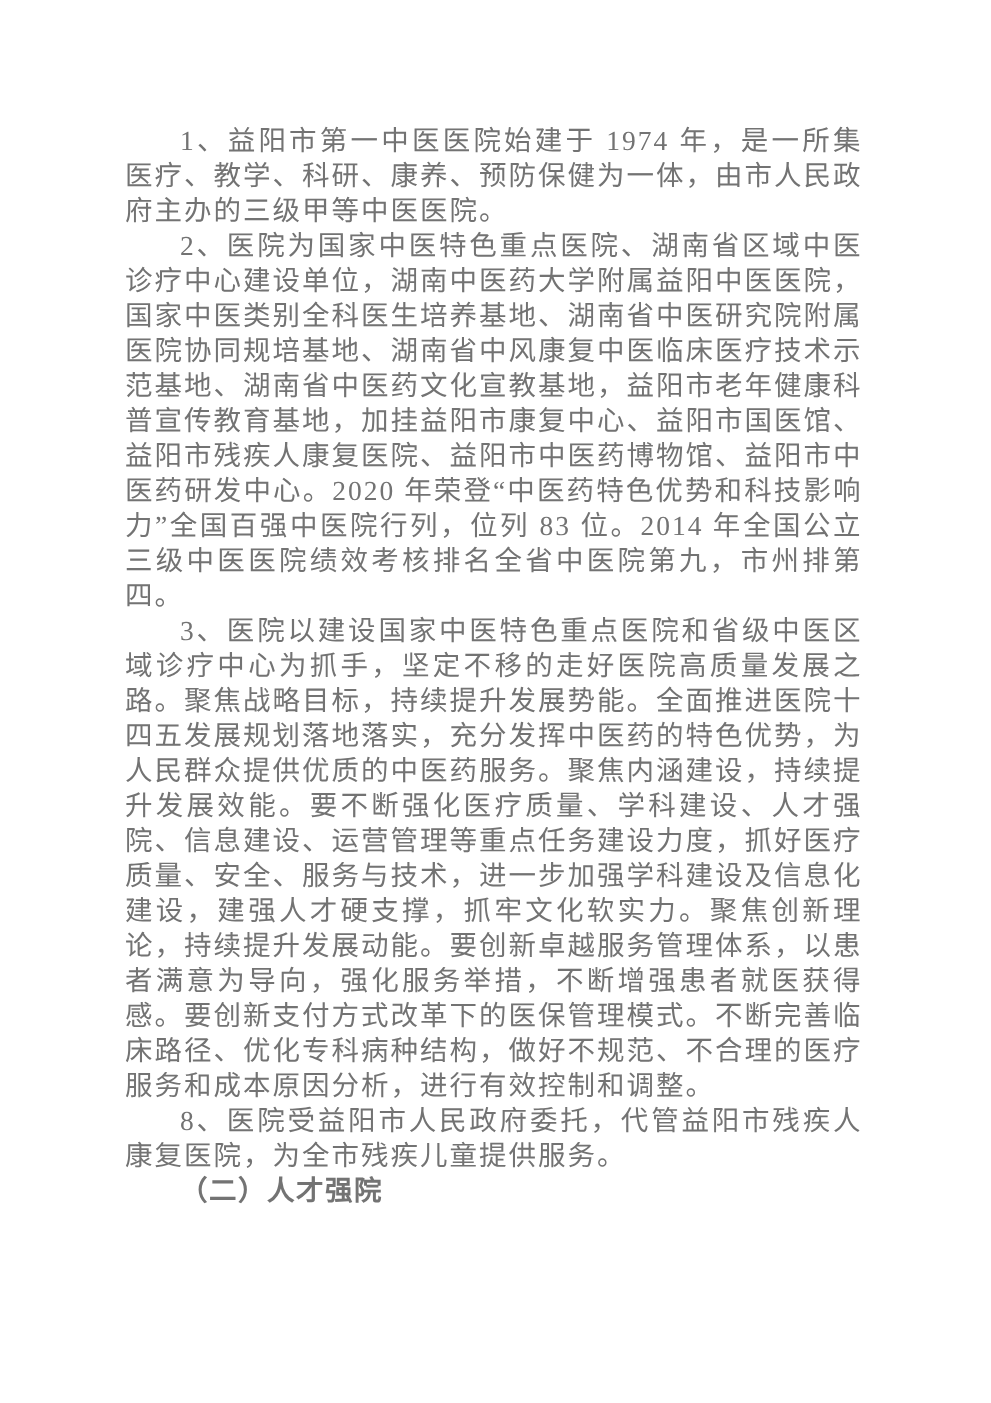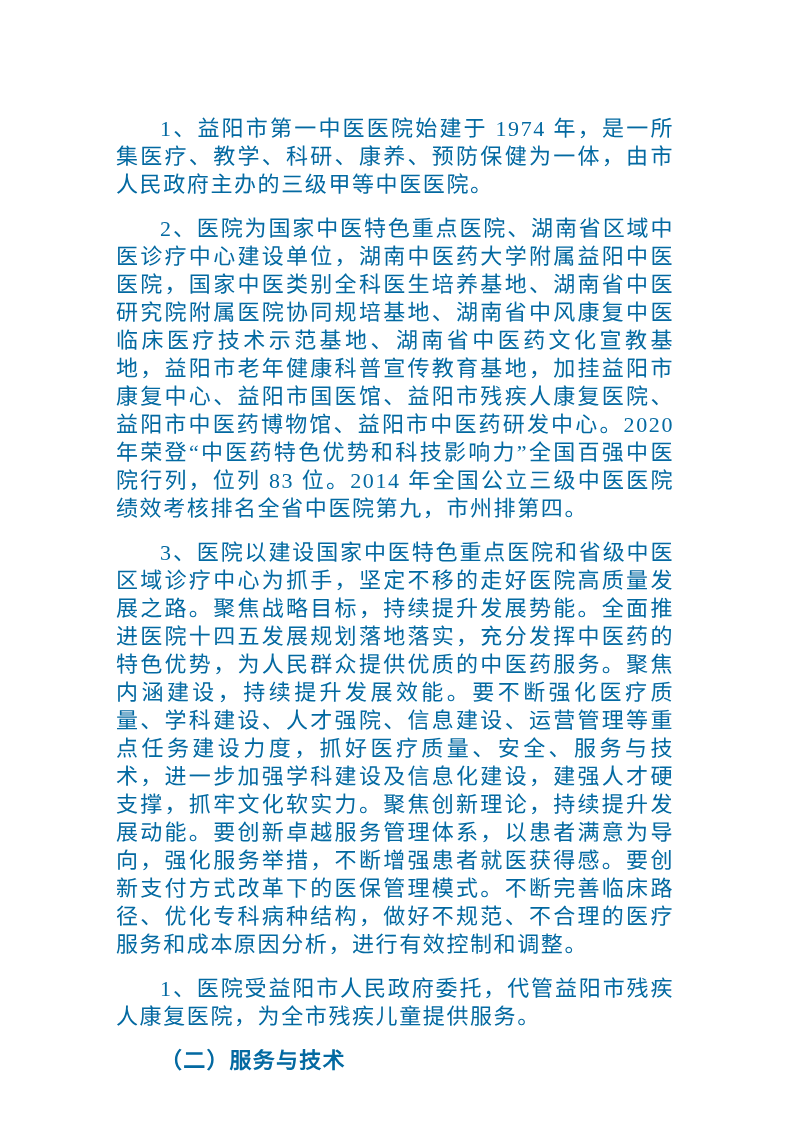--- a/index.html
+++ b/index.html
@@ -11,40 +11,40 @@
     position: relative;
     width: 793px;
     height: 1122px;
     background: #ffffff;
     box-sizing: border-box;
     padding: 99px 103px 0 100px;
     overflow: hidden;
     color: #111111;
   }
   .para {
-    margin: 16px;
+    margin: 0;
     font-family: "Liberation Serif", "DejaVu Serif", serif;
     font-size: 22px;
     line-height: 28px;
     letter-spacing: 1.6px;
     text-align: justify;
     text-justify: inter-ideograph;
     text-indent: 2em;
     word-break: break-all;
-    color: #0369a1;
+    color: #737373;
   }
   .heading {
     font-family: "Liberation Sans", "DejaVu Sans", sans-serif;
     font-weight: 700;
     letter-spacing: 1.2px;
     text-align: left;
   }
 </style>
 </head>
 <body>
 
 <div class="page">
   <p class="para">1、益阳市第一中医医院始建于 1974 年，是一所集医疗、教学、科研、康养、预防保健为一体，由市人民政府主办的三级甲等中医医院。</p>
   <p class="para">2、医院为国家中医特色重点医院、湖南省区域中医诊疗中心建设单位，湖南中医药大学附属益阳中医医院，国家中医类别全科医生培养基地、湖南省中医研究院附属医院协同规培基地、湖南省中风康复中医临床医疗技术示范基地、湖南省中医药文化宣教基地，益阳市老年健康科普宣传教育基地，加挂益阳市康复中心、益阳市国医馆、益阳市残疾人康复医院、益阳市中医药博物馆、益阳市中医药研发中心。2020 年荣登“中医药特色优势和科技影响力”全国百强中医院行列，位列 83 位。2014 年全国公立三级中医医院绩效考核排名全省中医院第九，市州排第四。</p>
   <p class="para">3、医院以建设国家中医特色重点医院和省级中医区域诊疗中心为抓手，坚定不移的走好医院高质量发展之路。聚焦战略目标，持续提升发展势能。全面推进医院十四五发展规划落地落实，充分发挥中医药的特色优势，为人民群众提供优质的中医药服务。聚焦内涵建设，持续提升发展效能。要不断强化医疗质量、学科建设、人才强院、信息建设、运营管理等重点任务建设力度，抓好医疗质量、安全、服务与技术，进一步加强学科建设及信息化建设，建强人才硬支撑，抓牢文化软实力。聚焦创新理论，持续提升发展动能。要创新卓越服务管理体系，以患者满意为导向，强化服务举措，不断增强患者就医获得感。要创新支付方式改革下的医保管理模式。不断完善临床路径、优化专科病种结构，做好不规范、不合理的医疗服务和成本原因分析，进行有效控制和调整。</p>
-  <p class="para">1、医院受益阳市人民政府委托，代管益阳市残疾人康复医院，为全市残疾儿童提供服务。</p>
-  <p class="para heading">（二）服务与技术</p>
+  <p class="para">8、医院受益阳市人民政府委托，代管益阳市残疾人康复医院，为全市残疾儿童提供服务。</p>
+  <p class="para heading">（二）人才强院</p>
 </div>
 
 </body></html>

